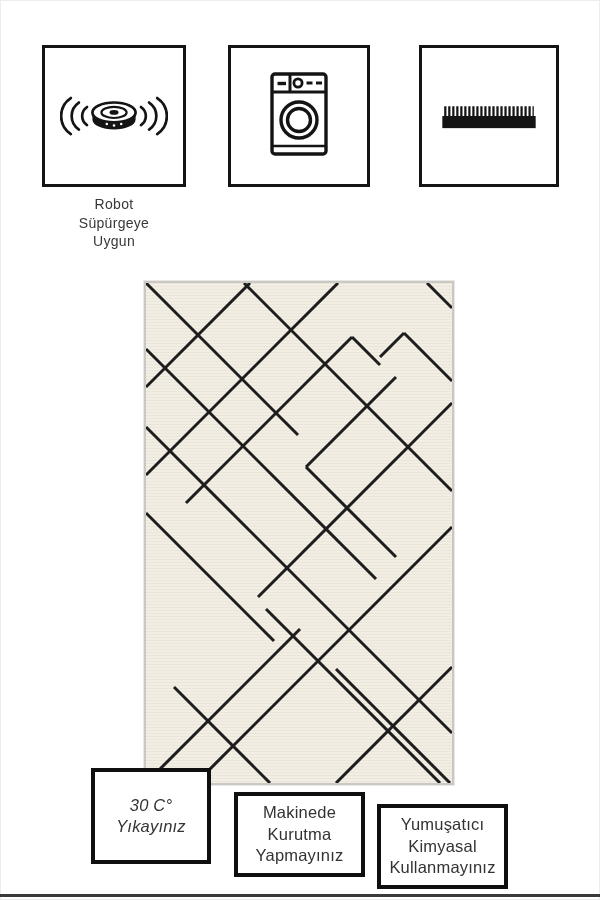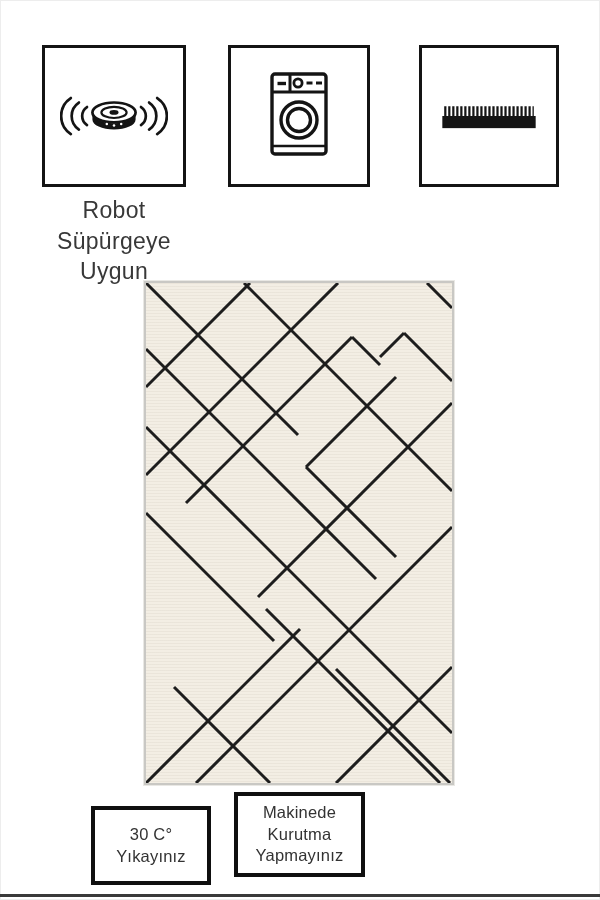--- a/index.html
+++ b/index.html
@@ -13,21 +13,21 @@
   .feature-box{
     position:absolute;top:45px;height:142px;background:#fff;
     border:3px solid #141414;box-sizing:border-box;
     display:flex;align-items:center;justify-content:center;
   }
   .feature-box.b1{left:42px;width:144px;}
   .feature-box.b2{left:228px;width:142px;}
   .feature-box.b3{left:419px;width:140px;}
   .feature-label{
     position:absolute;top:195px;width:150px;
-    text-align:center;font-size:23px;line-height:1.33;color:#383838;
+    text-align:center;font-size:14px;line-height:1.33;color:#383838;
     white-space:pre-line;letter-spacing:.3px;
   }
   .feature-label.l1{left:39px;}
   .feature-label.l2{left:224px;}
   .feature-label.l3{left:414px;}
   
   .rug{
     position:absolute;left:144px;top:281px;width:306px;height:500px;
     border:2px solid #c9c8c4;
     box-shadow:0 0 0 1px #e9e8e4;
@@ -39,21 +39,21 @@
       rgba(0,0,0,0) 1px, rgba(0,0,0,0) 3px);
   }
   .rug svg{position:absolute;inset:0;display:block;}
   
   .care-box{
     position:absolute;background:#fff;border:4px solid #0f0f0f;box-sizing:border-box;
     display:flex;align-items:center;justify-content:center;
     text-align:center;font-size:16.5px;line-height:1.3;color:#333;
     white-space:pre-line;letter-spacing:.2px;
   }
-  .care-box.c1{left:91px;top:806px;width:120px;height:79px;}
+  .care-box.c1{left:91px;top:768px;width:120px;height:96px;font-style:italic;}
   .care-box.c2{left:234px;top:792px;width:131px;height:85px;}
   .care-box.c3{left:377px;top:804px;width:131px;height:85px;}
   .bottom-line{position:absolute;left:0;top:894px;width:600px;height:3px;}
   .icon-svg{display:block;}
 </style>
 </head>
 <body>
 
 <div class="frame">
 
@@ -128,16 +128,19 @@
         <line x1="154" y1="346" x2="0" y2="500" stroke="#1d1d1d" stroke-width="3"></line>
         <line x1="306" y1="384" x2="190" y2="500" stroke="#1d1d1d" stroke-width="3"></line>
       </svg>
   </div>
 
   <div class="care-box c1">30 C°
 Yıkayınız</div>
   <div class="care-box c2">Makinede
 Kurutma
 Yapmayınız</div>
+  <div class="care-box c3">Yumuşatıcı
+Kimyasal
+Kullanmayınız</div>
 
   <div class="bottom-line" id="bottom-line" style="background: rgb(58, 58, 58);"></div>
 
 </div>
 
 </body></html>

